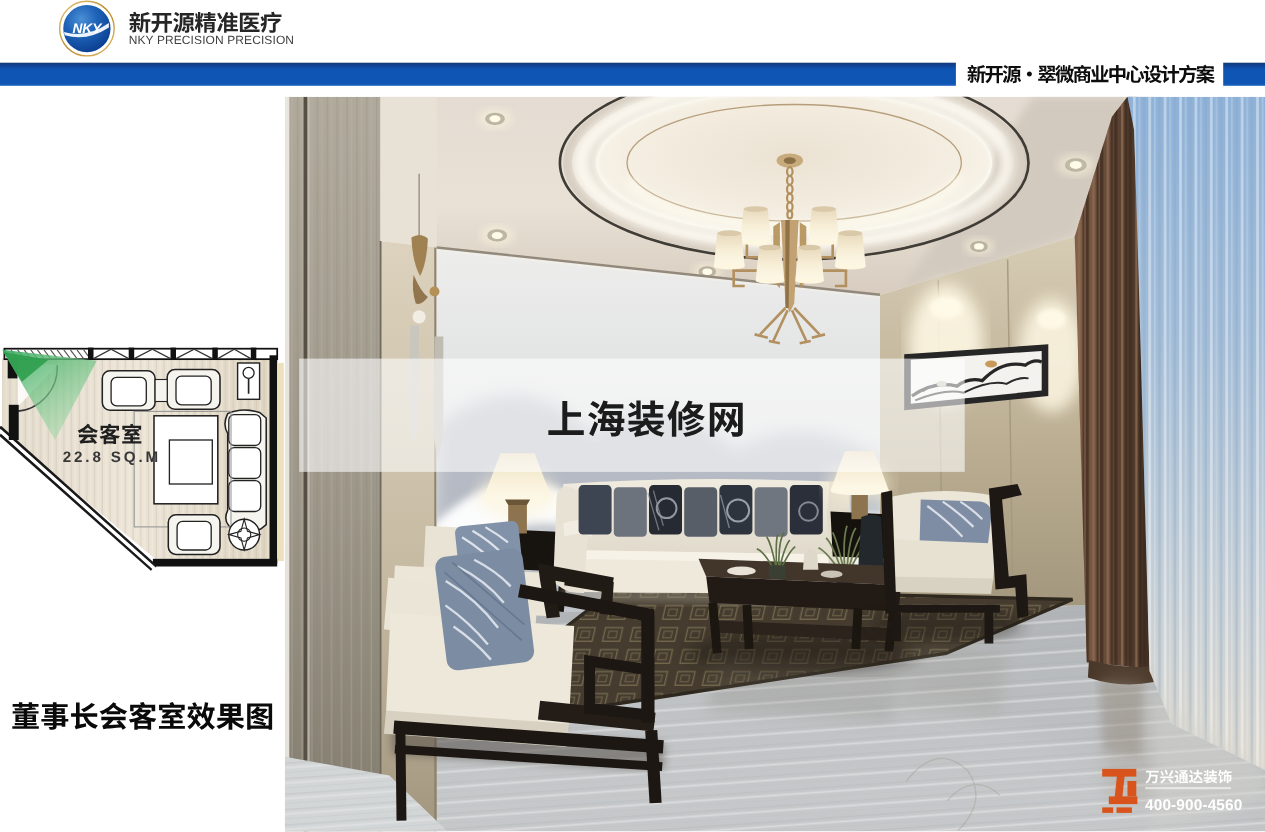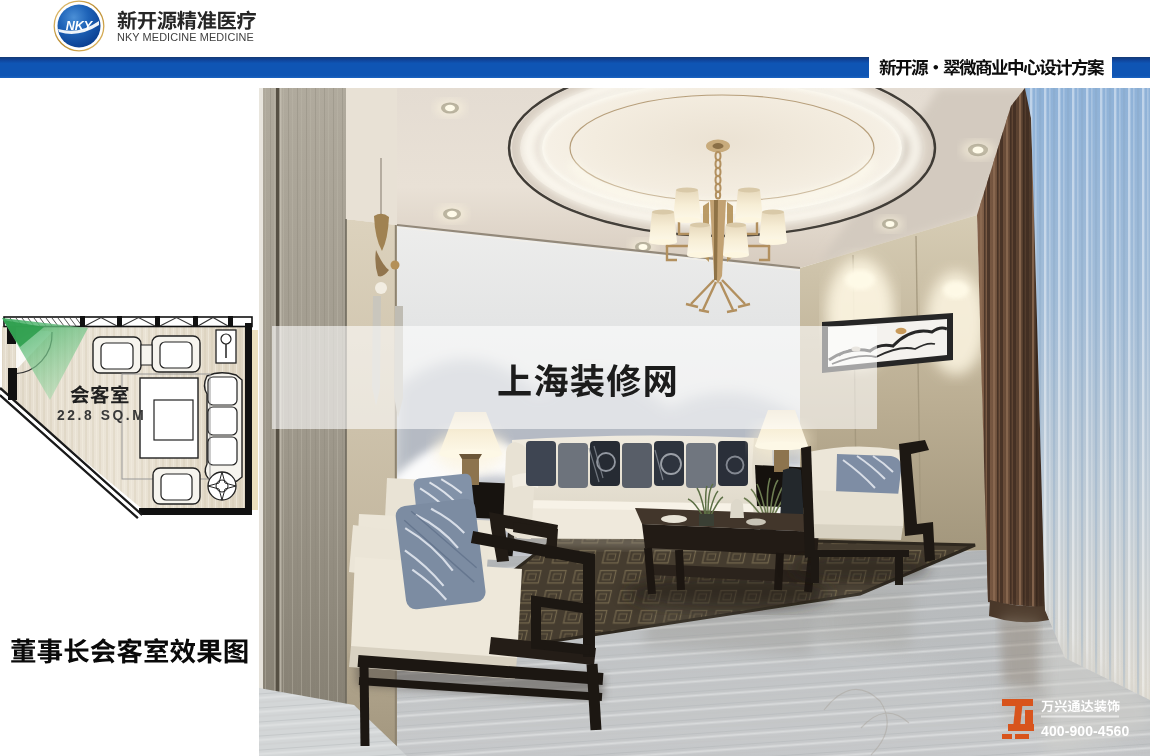--- a/index.html
+++ b/index.html
@@ -26,21 +26,21 @@
 <path d="M7,30 Q28,36 48,22 L48,26 Q28,39 8,33 Z" fill="#ffffff" opacity="0.92"></path>
 <text x="28" y="31" font-size="12.5" font-weight="bold" font-style="italic" text-anchor="middle" fill="#ffffff" font-family="Liberation Sans,sans-serif">NKY</text>
 </svg>
 
 <svg class="abs" style="left:0;top:0" width="300" height="50">
     <g transform="translate(117,28)">
       <path d="M2.3 -4.6C1.9 -3.5 1.3 -2.3 0.5 -1.5C1 -1.3 1.7 -0.7 2.1 -0.4C2.9 -1.3 3.7 -2.7 4.2 -4.1ZM7.2 -3.9C7.8 -2.9 8.4 -1.6 8.8 -0.8L10.4 -1.8C10.2 -1.1 9.9 -0.5 9.5 0.1C10 0.4 11 1.1 11.4 1.6C13.1 -1 13.4 -5.2 13.4 -8.1V-8.3H15.4V1.7H17.7V-8.3H19.7V-10.5H13.4V-13.7C15.4 -14.1 17.5 -14.6 19.2 -15.3L17.3 -17.1C15.8 -16.4 13.4 -15.7 11.1 -15.3V-8.1C11.1 -6.2 11.1 -3.9 10.4 -1.9C10.1 -2.7 9.4 -3.9 8.8 -4.8ZM4.1 -13.3H7.1C6.9 -12.5 6.6 -11.4 6.3 -10.7H3.9L4.8 -11C4.7 -11.6 4.5 -12.5 4.1 -13.3ZM4 -16.8C4.2 -16.4 4.4 -15.8 4.6 -15.2H1.1V-13.3H3.8L2.2 -12.8C2.4 -12.2 2.7 -11.3 2.8 -10.7H0.8V-8.7H4.6V-7.1H0.9V-5.1H4.6V-0.8C4.6 -0.6 4.6 -0.5 4.4 -0.5C4.1 -0.5 3.5 -0.5 2.9 -0.5C3.2 0 3.5 0.9 3.5 1.5C4.6 1.5 5.4 1.4 6 1.1C6.7 0.8 6.8 0.2 6.8 -0.7V-5.1H10.2V-7.1H6.8V-8.7H10.6V-10.7H8.4C8.7 -11.3 9 -12.1 9.3 -12.9L7.6 -13.3H10.2V-15.2H7C6.8 -15.9 6.4 -16.7 6.1 -17.4ZM32.6 -13.8V-8.8H27.9V-9.4V-13.8ZM20.8 -8.8V-6.5H25.2C24.8 -4.1 23.7 -1.7 20.8 0.1C21.4 0.5 22.3 1.4 22.7 1.9C26.3 -0.3 27.4 -3.4 27.8 -6.5H32.6V1.8H35.1V-6.5H39.3V-8.8H35.1V-13.8H38.7V-16.1H21.5V-13.8H25.4V-9.4V-8.8ZM51.7 -7.8H56.4V-6.6H51.7ZM51.7 -10.5H56.4V-9.4H51.7ZM49.9 -4.1C49.4 -2.8 48.6 -1.4 47.8 -0.4C48.4 -0.2 49.3 0.4 49.7 0.7C50.5 -0.3 51.5 -2 52.1 -3.5ZM55.7 -3.5C56.3 -2.2 57.2 -0.5 57.5 0.5L59.8 -0.4C59.3 -1.4 58.5 -3.1 57.8 -4.3ZM41.3 -15.3C42.4 -14.7 43.9 -13.8 44.7 -13.2L46.1 -15.1C45.3 -15.7 43.8 -16.5 42.7 -17.1ZM40.4 -9.9C41.4 -9.3 42.9 -8.3 43.7 -7.8L45.1 -9.7C44.3 -10.3 42.8 -11.1 41.7 -11.6ZM40.6 0.2 42.8 1.6C43.7 -0.4 44.7 -2.8 45.5 -5L43.5 -6.3C42.6 -3.9 41.4 -1.3 40.6 0.2ZM49.6 -12.3V-4.9H52.8V-0.5C52.8 -0.3 52.7 -0.3 52.5 -0.3C52.3 -0.3 51.4 -0.3 50.7 -0.3C51 0.3 51.2 1.2 51.3 1.8C52.6 1.8 53.5 1.8 54.3 1.5C55 1.1 55.1 0.5 55.1 -0.5V-4.9H58.7V-12.3H54.8L55.6 -13.6L53.3 -14H59.3V-16.2H46.5V-10.6C46.5 -7.3 46.3 -2.6 44 0.5C44.6 0.8 45.6 1.4 46.1 1.8C48.5 -1.6 48.9 -6.9 48.9 -10.6V-14H52.8C52.7 -13.5 52.5 -12.8 52.3 -12.3ZM66 -16.1C65.8 -14.9 65.5 -13.2 65.1 -12V-17.2H63V-10.5H60.4V-8.2H62.6C62 -6.4 61.1 -4.2 60.1 -2.9C60.4 -2.2 61 -1.1 61.2 -0.4C61.8 -1.4 62.5 -2.7 63 -4.1V1.7H65.1V-5.2C65.6 -4.2 66.1 -3.3 66.3 -2.6L67.9 -4.5C67.5 -5.1 65.7 -7.5 65.2 -8L65.1 -8V-8.2H67.1V-10.5H65.1V-11.4L66.4 -11C66.9 -12.2 67.5 -14.1 67.9 -15.7ZM60.4 -15.6C60.9 -14.1 61.3 -12.2 61.3 -11L63 -11.4C62.9 -12.6 62.5 -14.5 62 -16ZM72.1 -17.2V-15.8H68.2V-14H72.1V-13.2H68.7V-11.6H72.1V-10.7H67.6V-9H79.3V-10.7H74.4V-11.6H78.3V-13.2H74.4V-14H78.8V-15.8H74.4V-17.2ZM75.8 -6.4V-5.4H70.9V-6.4ZM68.7 -8.1V1.8H70.9V-1.3H75.8V-0.4C75.8 -0.2 75.8 -0.1 75.5 -0.1C75.2 -0.1 74.4 -0.1 73.6 -0.1C73.9 0.4 74.2 1.2 74.3 1.8C75.6 1.8 76.5 1.8 77.2 1.5C77.9 1.2 78.1 0.6 78.1 -0.4V-8.1ZM70.9 -3.8H75.8V-2.8H70.9ZM80.3 -15.4C81.2 -13.9 82.3 -11.8 82.7 -10.4L85.1 -11.6C84.6 -12.9 83.4 -14.9 82.5 -16.4ZM80.3 -0.2 82.9 0.9C83.8 -1.2 84.7 -3.6 85.5 -6L83.3 -7.1C82.4 -4.6 81.2 -1.9 80.3 -0.2ZM88.9 -7.6H92.6V-5.7H88.9ZM88.9 -9.7V-11.7H92.6V-9.7ZM91.8 -16.2C92.2 -15.5 92.8 -14.5 93.2 -13.7H89.5C89.9 -14.6 90.3 -15.6 90.6 -16.5L88.4 -17.1C87.4 -13.9 85.6 -10.8 83.5 -8.9C84 -8.4 84.9 -7.5 85.2 -7.1C85.7 -7.6 86.2 -8.1 86.7 -8.8V1.8H88.9V0.5H99.3V-1.7H94.9V-3.6H98.5V-5.7H94.9V-7.6H98.6V-9.7H94.9V-11.7H98.9V-13.7H94.5L95.6 -14.3C95.2 -15.1 94.5 -16.3 93.9 -17.2ZM88.9 -3.6H92.6V-1.7H88.9ZM118.6 -16.3H101.1V1.2H119V-1.1H115.8L117.2 -2.8C116.1 -3.7 114.1 -5.1 112.4 -6.1H118V-8.2H112.4V-10.2H117.2V-12.2H108.8C109 -12.6 109.2 -13 109.4 -13.3L107.1 -13.9C106.5 -12.4 105.5 -11 104.3 -10C104.8 -9.8 105.8 -9.2 106.3 -8.8C106.7 -9.2 107.1 -9.6 107.5 -10.2H110V-8.2H104.4V-6.1H109.6C109 -4.9 107.6 -3.8 104.4 -3C104.9 -2.5 105.6 -1.7 105.9 -1.2C108.7 -2 110.4 -3.1 111.3 -4.4C113 -3.3 114.7 -2.1 115.7 -1.1H103.6V-14H118.6ZM129.5 -16.8C129.7 -16.3 129.9 -15.5 130.1 -14.9H123.1V-10.7C122.7 -11.5 122.2 -12.5 121.8 -13.3L119.9 -12.4C120.5 -11.2 121.2 -9.6 121.5 -8.6L123.1 -9.5V-8.9L123.1 -7.8C121.9 -7.1 120.7 -6.5 119.8 -6.2L120.6 -3.8L122.9 -5.2C122.5 -3.3 121.9 -1.4 120.4 0.1C120.9 0.4 121.8 1.3 122.2 1.8C125 -1 125.5 -5.6 125.5 -8.9V-12.6H138.9V-14.9H132.8C132.6 -15.7 132.2 -16.6 131.9 -17.4ZM131.1 -6.9V-0.7C131.1 -0.4 131 -0.3 130.6 -0.3C130.2 -0.3 128.7 -0.3 127.5 -0.4C127.8 0.2 128.2 1.2 128.3 1.8C130.1 1.8 131.4 1.8 132.3 1.5C133.3 1.2 133.6 0.6 133.6 -0.6V-6.1C135.4 -7.1 137.1 -8.5 138.4 -9.8L136.8 -11.1L136.2 -11H126.3V-8.8H133.9C133 -8.1 132 -7.4 131.1 -6.9Z" fill="#262626"></path>
     </g>
   </svg>
 
-<div class="abs" style="left:117px;top:31px;font-size:10.9px;color:#3f3f3f;letter-spacing:0.1px;font-family:'Liberation Sans',sans-serif;">NKY MEDICINE MEDICINE</div>
+<div class="abs" style="left:117px;top:31px;font-size:10.9px;color:#3f3f3f;letter-spacing:0.1px;font-family:'Liberation Sans',sans-serif;">NKY PRECISION PRECISION</div>
 
 <div class="abs" style="left:0;top:57px;width:869px;height:21px;background:linear-gradient(#143a74 0%,#10449a 14%,#0f55b4 30%,#0f55b4 88%,#1b63c0 100%);"></div>
 
 <div class="abs" style="left:1112px;top:57px;width:38px;height:21px;background:linear-gradient(#143a74 0%,#10449a 14%,#0f55b4 30%,#0f55b4 88%,#1b63c0 100%);"></div>
 
 <svg class="abs" style="left:0;top:0" width="1150" height="90">
     <g transform="translate(879,74)">
       <path d="M2 -4C1.7 -3 1.1 -2 0.5 -1.3C0.8 -1.1 1.5 -0.6 1.8 -0.3C2.5 -1.1 3.2 -2.4 3.6 -3.5ZM6.2 -3.4C6.7 -2.6 7.3 -1.4 7.6 -0.7L9 -1.6C8.8 -1 8.6 -0.4 8.2 0.1C8.7 0.3 9.5 1 9.9 1.4C11.4 -0.9 11.6 -4.5 11.6 -7.1V-7.2H13.3V1.5H15.4V-7.2H17V-9.1H11.6V-11.9C13.3 -12.2 15.2 -12.7 16.6 -13.2L15 -14.8C13.7 -14.2 11.6 -13.6 9.6 -13.3V-7.1C9.6 -5.4 9.6 -3.4 9 -1.6C8.7 -2.3 8.1 -3.3 7.6 -4.1ZM3.6 -11.5H6.2C6 -10.8 5.7 -9.9 5.4 -9.3H3.3L4.2 -9.5C4.1 -10 3.9 -10.9 3.6 -11.5ZM3.4 -14.6C3.6 -14.2 3.8 -13.7 4 -13.2H0.9V-11.5H3.3L1.9 -11.1C2.1 -10.6 2.3 -9.8 2.4 -9.3H0.7V-7.6H4V-6.2H0.8V-4.4H4V-0.7C4 -0.5 4 -0.4 3.8 -0.4C3.6 -0.4 3 -0.4 2.5 -0.5C2.7 0 3 0.8 3.1 1.3C4 1.3 4.7 1.2 5.2 1C5.8 0.7 5.9 0.2 5.9 -0.6V-4.4H8.9V-6.2H5.9V-7.6H9.2V-9.3H7.3C7.6 -9.8 7.8 -10.5 8.1 -11.2L6.6 -11.5H8.9V-13.2H6.1C5.9 -13.8 5.6 -14.5 5.3 -15ZM27 -11.9V-7.6H23V-8.1V-11.9ZM16.8 -7.6V-5.6H20.6C20.3 -3.5 19.3 -1.5 16.8 0.1C17.3 0.4 18.1 1.2 18.5 1.7C21.5 -0.3 22.5 -2.9 22.8 -5.6H27V1.6H29.2V-5.6H32.8V-7.6H29.2V-11.9H32.3V-13.9H17.4V-11.9H20.8V-8.1V-7.6ZM42.3 -6.7H46.4V-5.8H42.3ZM42.3 -9.1H46.4V-8.2H42.3ZM40.8 -3.6C40.3 -2.4 39.6 -1.2 39 -0.4C39.4 -0.1 40.2 0.3 40.6 0.6C41.3 -0.3 42.1 -1.8 42.6 -3ZM45.8 -3C46.3 -1.9 47 -0.4 47.4 0.5L49.3 -0.4C48.9 -1.2 48.2 -2.7 47.6 -3.7ZM33.3 -13.3C34.2 -12.7 35.6 -11.9 36.2 -11.4L37.5 -13.1C36.8 -13.6 35.4 -14.3 34.6 -14.8ZM32.5 -8.6C33.4 -8 34.7 -7.2 35.4 -6.7L36.6 -8.4C35.9 -8.9 34.6 -9.6 33.7 -10.1ZM32.7 0.2 34.6 1.4C35.4 -0.4 36.2 -2.4 36.9 -4.3L35.2 -5.5C34.4 -3.4 33.4 -1.2 32.7 0.2ZM40.5 -10.6V-4.2H43.3V-0.5C43.3 -0.3 43.2 -0.2 43 -0.2C42.8 -0.2 42.1 -0.2 41.5 -0.2C41.7 0.3 41.9 1 42 1.6C43.1 1.6 43.9 1.5 44.5 1.3C45.1 1 45.3 0.5 45.3 -0.4V-4.2H48.4V-10.6H45L45.7 -11.8L43.7 -12.1H48.9V-14H37.8V-9.2C37.8 -6.3 37.6 -2.3 35.7 0.5C36.2 0.7 37.1 1.2 37.4 1.6C39.6 -1.4 39.9 -6 39.9 -9.2V-12.1H43.3C43.2 -11.7 43 -11.1 42.8 -10.6ZM56.8 -8.9C55.6 -8.9 54.5 -7.9 54.5 -6.7C54.5 -5.5 55.6 -4.4 56.8 -4.4C58 -4.4 59.1 -5.5 59.1 -6.7C59.1 -7.9 58 -8.9 56.8 -8.9ZM73.4 -11.6C74.2 -11.3 75.1 -10.9 75.8 -10.6L72.9 -9.9L73.4 -8.8L71.4 -8.5L71.7 -7.6H65.5V-6H68.9C68.3 -4.9 67.2 -4.1 65.8 -3.5C66.2 -3.3 66.9 -2.7 67.3 -2.4C68 -2.8 68.8 -3.3 69.4 -3.9C70 -3.6 70.7 -3.1 71 -2.8L72.3 -3.9C71.8 -4.3 71 -4.8 70.4 -5.1C70.5 -5.4 70.7 -5.6 70.8 -5.9L70.1 -6H75.2C74.8 -5.1 73.8 -4.3 72.7 -3.8C72.9 -3.6 73.3 -3.4 73.6 -3.1H71.7V-2.4H64.8V-0.7H71.7V1.5H73.8V-0.7H80.8V-2.4H73.8V-2.9L74.1 -2.6C74.7 -3 75.3 -3.4 75.7 -3.9C76.6 -3.4 77.5 -2.9 78 -2.5L79.2 -3.8C78.6 -4.2 77.6 -4.7 76.7 -5.1C76.8 -5.3 77 -5.6 77.1 -5.9L76.2 -6H80.2V-7.6H74L73.6 -8.4L78 -9.8V-8.6H79.9V-14.3H72.9V-12.7H74.2ZM65.5 -14.3V-12.7H66.7L65.9 -11.6C66.6 -11.3 67.4 -10.9 68 -10.6C67 -10.3 66.1 -10.1 65.3 -9.9L65.9 -8.4C67.2 -8.8 68.7 -9.2 70.3 -9.7V-8.7H72.2V-14.3ZM68.8 -10.7 69.3 -11.6C68.8 -12 67.7 -12.4 66.9 -12.7H70.3V-11.1ZM78 -11.1 76.6 -10.8 77.1 -11.6C76.6 -12 75.5 -12.4 74.6 -12.7H78ZM83.3 -15C82.7 -13.9 81.4 -12.5 80.3 -11.6C80.7 -11.2 81.1 -10.4 81.4 -10C82.7 -11.1 84.2 -12.7 85.1 -14.3ZM85.7 -5.7V-3.7C85.7 -2.5 85.6 -1.1 84.6 0.1C84.9 0.3 85.6 1.1 85.9 1.4C87.2 0 87.5 -2.1 87.5 -3.7V-4.1H88.9V-2.8C88.9 -2.1 88.6 -1.8 88.3 -1.6C88.6 -1.2 88.9 -0.4 89 0.1C89.3 -0.3 89.7 -0.7 92.1 -2.1C92 -2.5 91.8 -3.2 91.7 -3.6L90.5 -3V-5.7ZM93.3 -9.7H94.6C94.5 -8.1 94.3 -6.7 93.9 -5.5C93.6 -6.6 93.3 -7.9 93.1 -9.2ZM85.1 -8.1V-6.3H91V-6.9C91.2 -6.5 91.5 -6.2 91.6 -6L92 -6.6C92.3 -5.4 92.5 -4.2 92.9 -3.1C92.2 -1.8 91.3 -0.7 90 0.1C90.3 0.5 90.9 1.2 91.1 1.6C92.2 0.9 93.1 0 93.8 -1.1C94.4 -0 95.1 0.8 96 1.5C96.3 1 96.9 0.2 97.3 -0.2C96.3 -0.8 95.5 -1.8 94.9 -3C95.7 -4.8 96.2 -7.1 96.5 -9.7H97.1V-11.5H93.8C94 -12.5 94.2 -13.6 94.3 -14.6L92.4 -14.9C92.1 -12.4 91.6 -9.8 90.6 -8.1ZM83.5 -11.2C82.7 -9.5 81.4 -7.7 80.2 -6.5C80.5 -6.1 81.1 -5.1 81.3 -4.6C81.7 -4.9 82 -5.3 82.3 -5.8V1.6H84.2V-8.5C84.6 -9.1 84.9 -9.7 85.2 -10.3V-9H91.1V-13.5H89.6V-10.7H88.9V-15H87.3V-10.7H86.6V-13.5H85.2V-10.6ZM109.9 -7.7V-5.5C109.2 -6.1 108 -7 107.1 -7.7ZM103.5 -14.5 104 -13.3H97V-11.5H101.8L100.6 -11.1C100.9 -10.6 101.2 -9.9 101.4 -9.3H97.8V1.5H99.8V-7.7H103C102.2 -6.9 100.9 -6.2 99.9 -5.7C100.1 -5.2 100.5 -4.3 100.6 -3.9L101.3 -4.4V0.1H103.1V-0.6H108.2V-4.6C108.5 -4.4 108.7 -4.2 108.9 -4L109.9 -5.1V-0.4C109.9 -0.1 109.8 -0.1 109.5 -0.1C109.3 -0 108.3 -0 107.4 -0.1C107.7 0.4 107.9 1 108 1.5C109.4 1.5 110.4 1.5 111 1.2C111.6 1 111.9 0.5 111.9 -0.4V-9.3H108.2C108.6 -9.9 109 -10.5 109.3 -11.1L107.5 -11.5H112.7V-13.3H106.4C106.2 -13.8 105.9 -14.5 105.6 -15ZM102.3 -9.3 103.6 -9.8C103.4 -10.2 103 -10.9 102.7 -11.5H107C106.8 -10.8 106.5 -10 106.1 -9.3ZM105.5 -6.7C106.2 -6.2 107.1 -5.5 107.8 -4.9H102.1C103 -5.6 103.8 -6.3 104.4 -7L103 -7.7H106.5ZM103.1 -3.5H106.5V-2H103.1ZM113.1 -10.7C113.9 -8.5 114.9 -5.6 115.2 -3.9L117.4 -4.7C116.9 -6.4 115.9 -9.2 115.1 -11.2ZM126.7 -11.2C126.1 -9.2 125 -6.6 124.1 -5V-14.7H122V-1.4H119.6V-14.7H117.5V-1.4H112.9V0.8H128.7V-1.4H124.1V-4.7L125.8 -3.8C126.7 -5.5 127.8 -8.1 128.6 -10.3ZM135.6 -15V-11.9H129.5V-3H131.7V-3.9H135.6V1.6H137.9V-3.9H141.9V-3.1H144.1V-11.9H137.9V-15ZM131.7 -6V-9.8H135.6V-6ZM141.9 -6H137.9V-9.8H141.9ZM149.2 -9.9V-1.7C149.2 0.5 149.8 1.2 152.1 1.2C152.6 1.2 154.6 1.2 155.1 1.2C157.2 1.2 157.8 0.2 158.1 -3.2C157.5 -3.3 156.6 -3.7 156.1 -4.1C156 -1.3 155.8 -0.7 154.9 -0.7C154.4 -0.7 152.8 -0.7 152.4 -0.7C151.5 -0.7 151.4 -0.9 151.4 -1.7V-9.9ZM146 -8.9C145.8 -6.5 145.3 -3.9 144.6 -2L146.8 -1.1C147.4 -3.1 147.8 -6.2 148.1 -8.5ZM157 -8.6C157.9 -6.6 158.8 -3.8 159.1 -2L161.2 -2.9C160.9 -4.7 159.9 -7.4 158.9 -9.5ZM149.8 -13.3C151.4 -12.1 153.6 -10.5 154.6 -9.4L156.1 -11C155.1 -12.1 152.8 -13.7 151.2 -14.7ZM161.8 -13.4C162.7 -12.6 164 -11.4 164.5 -10.6L166 -12.1C165.4 -12.8 164.1 -14 163.1 -14.7ZM160.6 -9.5V-7.5H162.7V-2.2C162.7 -1.4 162.2 -0.7 161.8 -0.5C162.2 -0.1 162.7 0.8 162.9 1.3C163.2 0.9 163.8 0.4 167.1 -2.4C166.8 -2.7 166.4 -3.6 166.3 -4.1L164.8 -2.8V-9.5ZM168.3 -14.4V-12.5C168.3 -11.3 168 -10 165.8 -9C166.2 -8.7 166.9 -7.9 167.1 -7.5C169.7 -8.7 170.2 -10.6 170.2 -12.4H172.6V-10.6C172.6 -8.8 172.9 -8 174.7 -8C174.9 -8 175.5 -8 175.8 -8C176.2 -8 176.6 -8.1 176.9 -8.2C176.8 -8.7 176.8 -9.4 176.7 -9.9C176.5 -9.9 176.1 -9.8 175.8 -9.8C175.6 -9.8 175.1 -9.8 174.9 -9.8C174.6 -9.8 174.6 -10 174.6 -10.5V-14.4ZM173.4 -5.4C172.9 -4.3 172.2 -3.5 171.4 -2.8C170.5 -3.5 169.7 -4.4 169.2 -5.4ZM166.7 -7.3V-5.4H168L167.3 -5.1C167.9 -3.8 168.7 -2.6 169.7 -1.7C168.4 -1 167 -0.6 165.5 -0.3C165.9 0.2 166.3 1 166.5 1.5C168.3 1.1 169.9 0.5 171.3 -0.4C172.6 0.5 174.1 1.2 175.9 1.6C176.1 1 176.7 0.2 177.2 -0.3C175.6 -0.6 174.2 -1 173 -1.7C174.4 -3 175.5 -4.6 176.1 -6.8L174.8 -7.4L174.5 -7.3ZM178 -13.4C179 -12.6 180.3 -11.4 180.9 -10.6L182.4 -12.2C181.7 -12.9 180.3 -14 179.4 -14.8ZM176.7 -9.5V-7.4H179.2V-2.1C179.2 -1.3 178.7 -0.7 178.3 -0.5C178.6 -0 179.2 1 179.3 1.5C179.6 1.1 180.3 0.6 183.8 -2C183.6 -2.5 183.3 -3.4 183.2 -4L181.4 -2.7V-9.5ZM186.7 -14.9V-9.4H182.5V-7.2H186.7V1.6H189V-7.2H193V-9.4H189V-14.9ZM199.3 -14.4C199.7 -13.7 200.1 -12.8 200.4 -12.1H192.9V-10.1H197.4C197.2 -6.3 196.9 -2.3 192.6 -0.1C193.2 0.4 193.8 1.1 194.2 1.7C197.4 -0.2 198.7 -2.9 199.3 -5.9H204.8C204.6 -2.7 204.3 -1.2 203.8 -0.8C203.5 -0.6 203.3 -0.6 202.9 -0.6C202.4 -0.6 201.2 -0.6 200 -0.7C200.4 -0.1 200.7 0.8 200.7 1.4C201.9 1.4 203.1 1.4 203.8 1.4C204.6 1.3 205.1 1.1 205.7 0.5C206.4 -0.2 206.8 -2.2 207.1 -7C207.1 -7.3 207.1 -7.9 207.1 -7.9H199.6C199.6 -8.6 199.7 -9.4 199.7 -10.1H208.7V-12.1H201.5L202.7 -12.6C202.4 -13.3 201.9 -14.4 201.4 -15.2ZM208.8 -4.1V-2.4H214.2C212.7 -1.4 210.5 -0.7 208.4 -0.3C208.8 0.1 209.4 0.9 209.7 1.4C211.9 0.9 214.1 -0.2 215.7 -1.5V1.6H217.8V-1.6C219.5 -0.2 221.7 0.9 224 1.4C224.3 0.8 224.9 0 225.3 -0.4C223.2 -0.7 221 -1.5 219.4 -2.4H224.8V-4.1H217.8V-5.4H215.7V-4.1ZM215.1 -14.5 215.5 -13.8H209.2V-11.1H211.2V-12H215C214.7 -11.6 214.4 -11.2 214.1 -10.7H209V-9.1H212.7C212.1 -8.4 211.5 -7.9 211 -7.4C212.1 -7.2 213.3 -7 214.4 -6.8C212.9 -6.5 211.1 -6.3 209 -6.2C209.3 -5.8 209.6 -5.1 209.8 -4.6C213.1 -4.8 215.6 -5.2 217.6 -6.1C219.6 -5.6 221.4 -5.1 222.7 -4.6L224.4 -6C223.1 -6.4 221.5 -6.9 219.7 -7.3C220.3 -7.8 220.8 -8.4 221.2 -9.1H224.6V-10.7H216.4L217.1 -11.6L215.8 -12H222.4V-11.1H224.4V-13.8H217.7C217.5 -14.2 217.2 -14.7 217 -15.1ZM218.9 -9.1C218.4 -8.6 217.9 -8.2 217.3 -7.8C216.3 -8 215.3 -8.2 214.2 -8.4L214.9 -9.1Z" fill="#0d0d0d"></path>
     </g>
   </svg>

